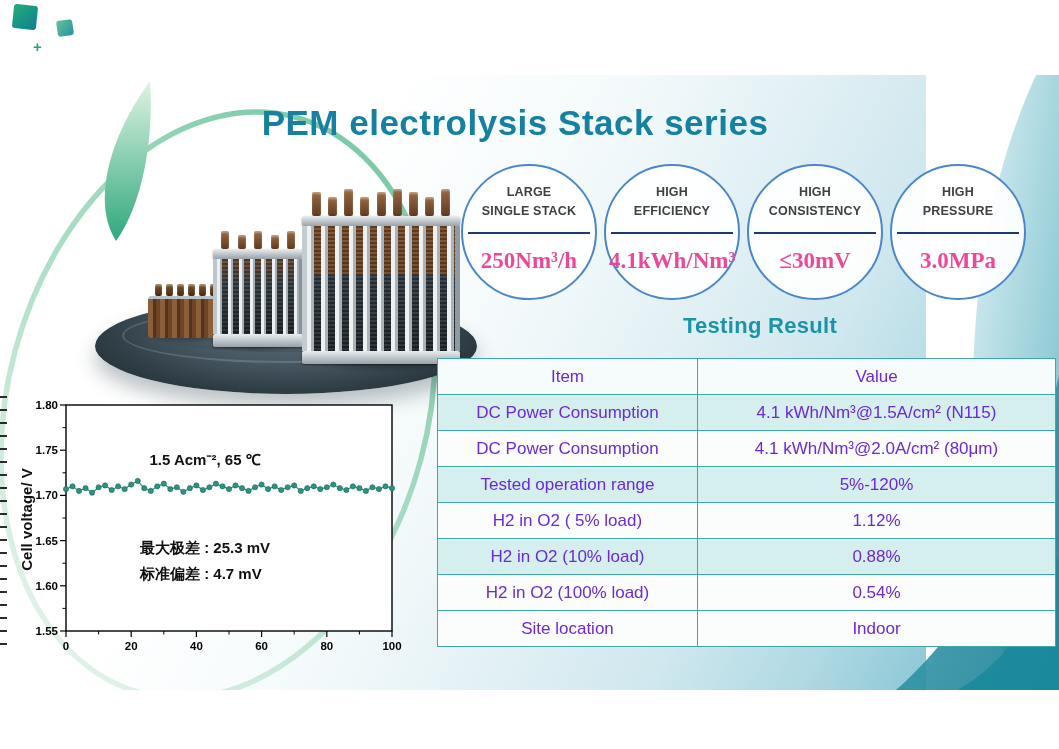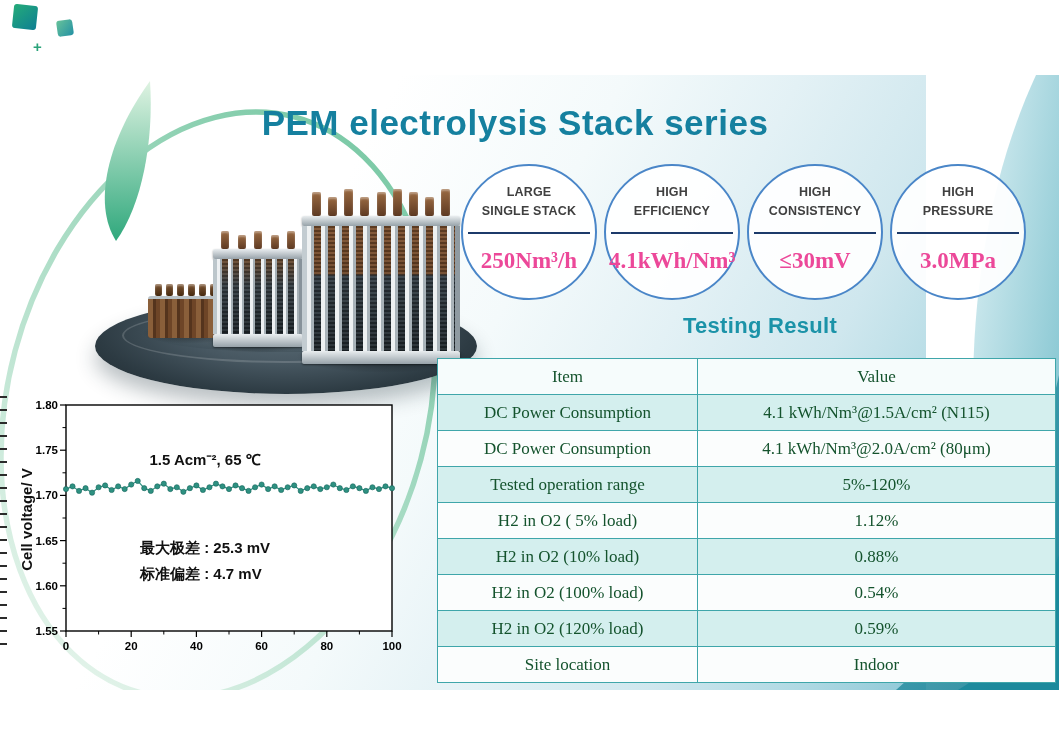--- a/index.html
+++ b/index.html
@@ -92,21 +92,21 @@
   .cond { position:absolute; left:110px; top:56px; width:190px; text-align:center;
     font-size:15px; font-weight:bold; color:#111; }
   .stats { position:absolute; left:140px; top:142px; font-size:15px; font-weight:bold;
     color:#111; line-height:1.75; }
 
   
   .testing-heading { position:absolute; left:451px; top:238px; width:618px; text-align:center;
     font-size:22px; font-weight:bold; color:#1b93a8; letter-spacing:.3px; }
   table.testing { position:absolute; left:437px; top:283px; width:618px;
     border-collapse:collapse; table-layout:fixed;
-    font-family:Liberation Serif, serif; font-size:17px; color:#14532d; }
+    font-family:Liberation Sans, sans-serif; font-size:17px; color:#6d28d9; }
   table.testing th, table.testing td { border:1px solid #3fa6aa; height:36px;
     text-align:center; vertical-align:middle; font-weight:normal; padding:0 6px; }
   table.testing col.c-item { width:260px; }
   table.testing col.c-value { width:358px; }
   tr.hdr { background:#f6fcfc; }
   tr.alt { background:#d4efee; }
   tr.plain { background:#fbfdfd; }
   td.bold { font-weight:bold; }
 </style>
 </head>
@@ -354,24 +354,20 @@
           <td>1.12%</td>
         </tr>
         <tr class="alt">
           <td>H2 in O2 (10% load)</td>
           <td>0.88%</td>
         </tr>
         <tr class="plain">
           <td>H2 in O2 (100% load)</td>
           <td>0.54%</td>
         </tr>
-        <tr class="alt">
-          <td>H2 in O2 (120% load)</td>
-          <td>0.59%</td>
-        </tr>
         <tr class="plain">
           <td>Site location</td>
           <td>Indoor</td>
         </tr>
       </tbody>
     </table>
 
   </div>
 </div>
 

